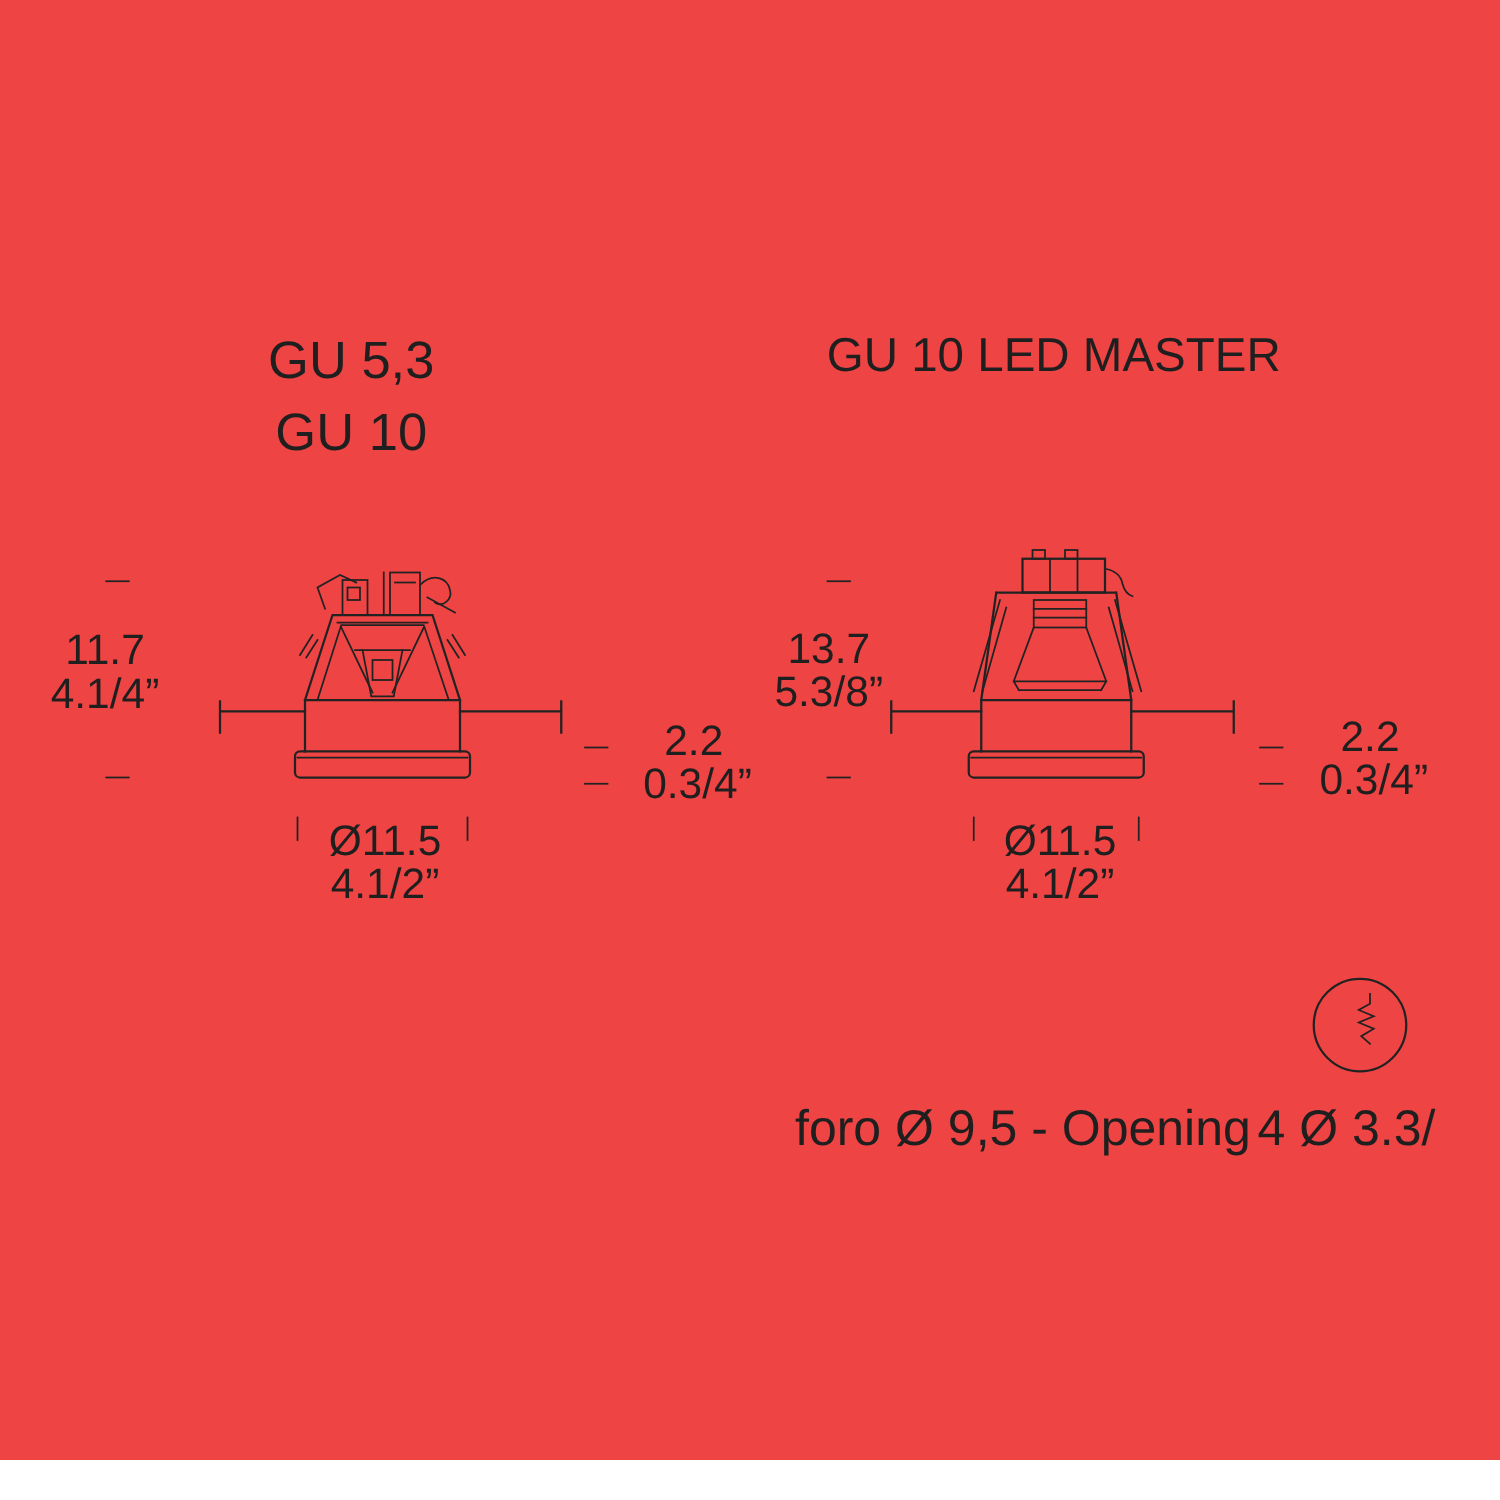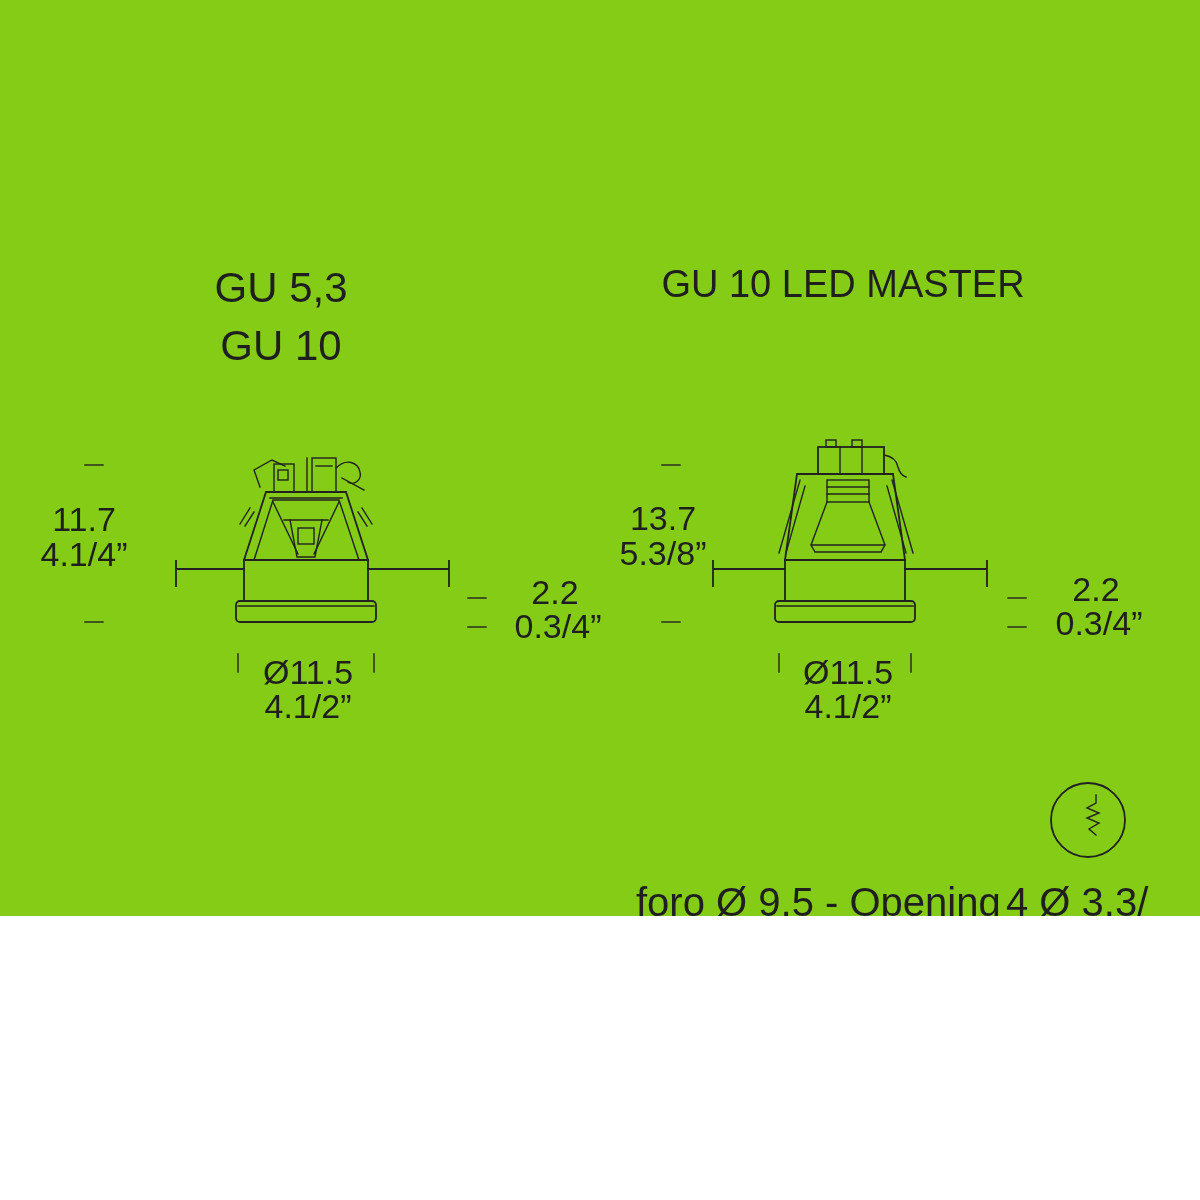--- a/index.html
+++ b/index.html
@@ -1,16 +1,16 @@
 <!DOCTYPE html>
 <html><head>
 <meta charset="utf-8">
 <style>
   html,body{margin:0;padding:0;background:#ffffff;}
-  .stage{position:relative;width:1200px;height:916px;background:#84cc16;overflow:hidden;text-align:right;}
+  .stage{position:relative;width:1200px;height:1168px;background:#ef4444;overflow:hidden;text-align:right;}
   svg{display:block;}
   .ink{stroke:#222222;fill:none;stroke-width:1.8;stroke-linecap:square;stroke-linejoin:miter;}
   .thin{stroke-width:1.4;}
   text{font-family:"Liberation Sans","DejaVu Sans",sans-serif;fill:#1f1f1f;}
   .t42{font-size:42px;}
   .t38{font-size:38px;}
   .t34{font-size:34px;}
   .t40{font-size:40px;}
   .mid{text-anchor:middle;}
   .start{text-anchor:start;}

